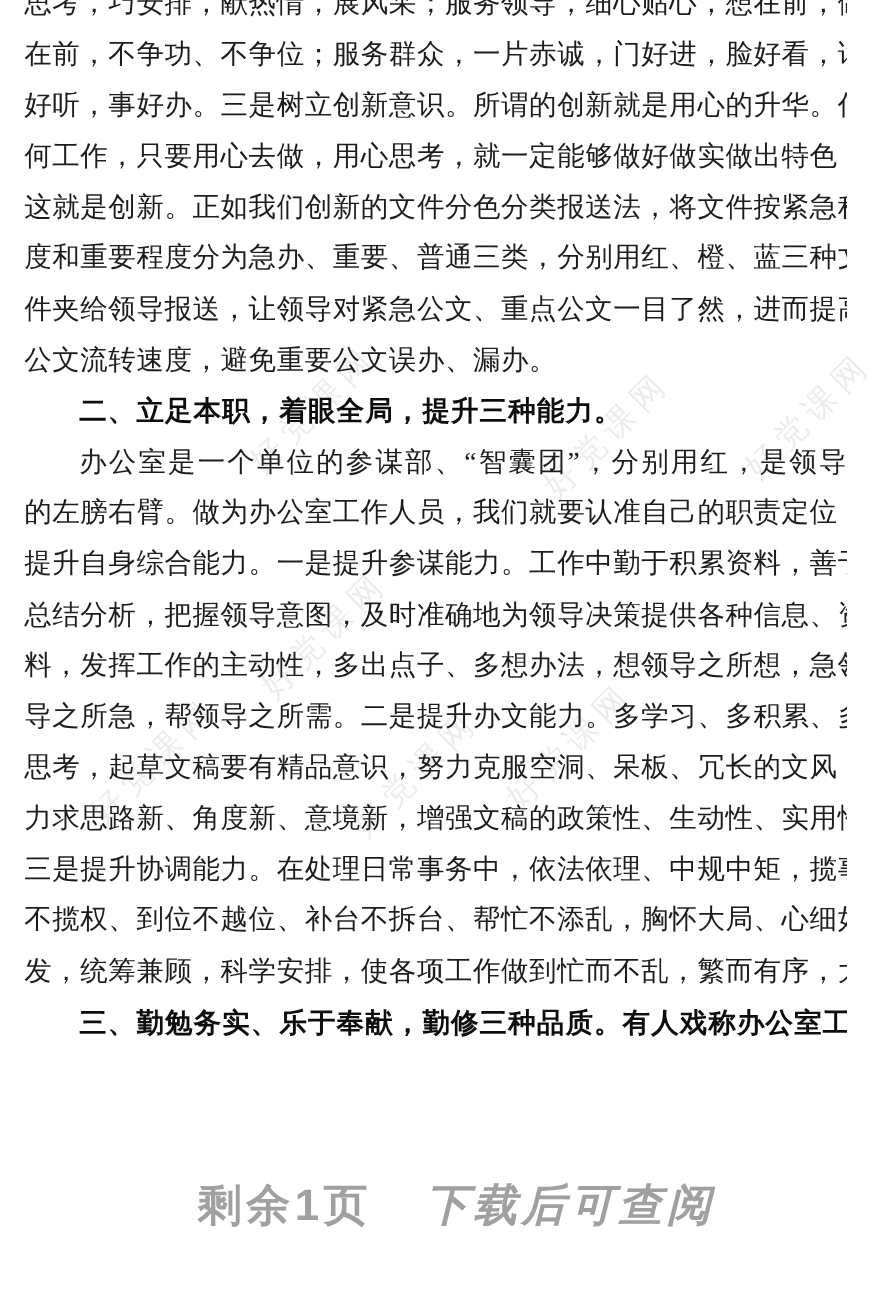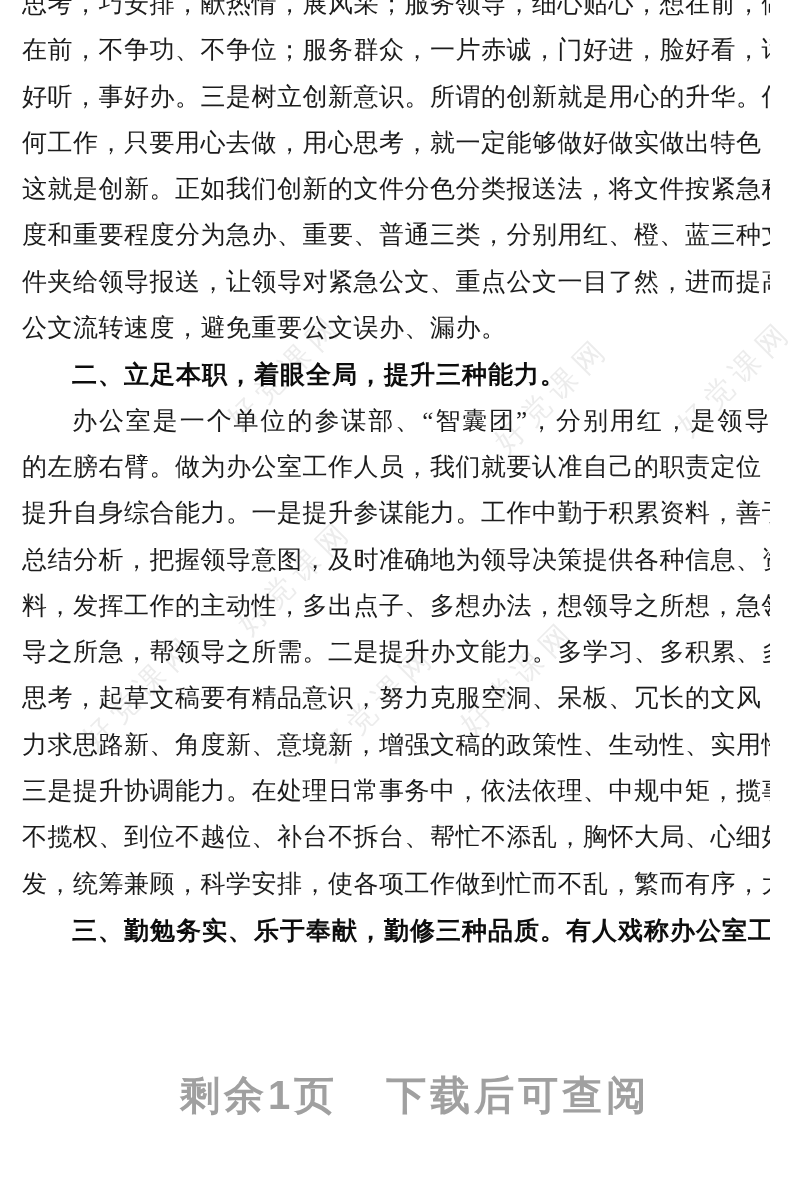--- a/index.html
+++ b/index.html
@@ -78,20 +78,21 @@
     box-sizing: border-box;
     z-index: 2;
     font-family: "Liberation Sans", sans-serif;
     font-weight: bold;
     font-size: 40px;
     letter-spacing: 4px;
     white-space: nowrap;
   }
   .footer .note {
     margin-left: 48px;
+    font-style: italic;
   }
 </style>
 </head>
 <body>
 
 <div class="page">
   <div class="wm-layer" id="wm-layer">
       <span class="wm" style="left: 285px; top: 372px; color: rgb(0, 0, 0); opacity: 0.07;">好党课网</span>
       <span class="wm" style="left: 552px; top: 395px; color: rgb(0, 0, 0); opacity: 0.07;">好党课网</span>
       <span class="wm" style="left: 735px; top: 378px; color: rgb(0, 0, 0); opacity: 0.07;">好党课网</span>

